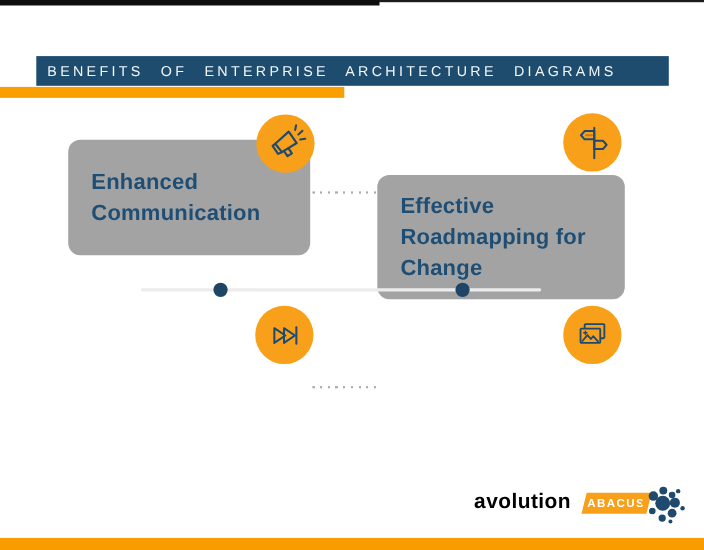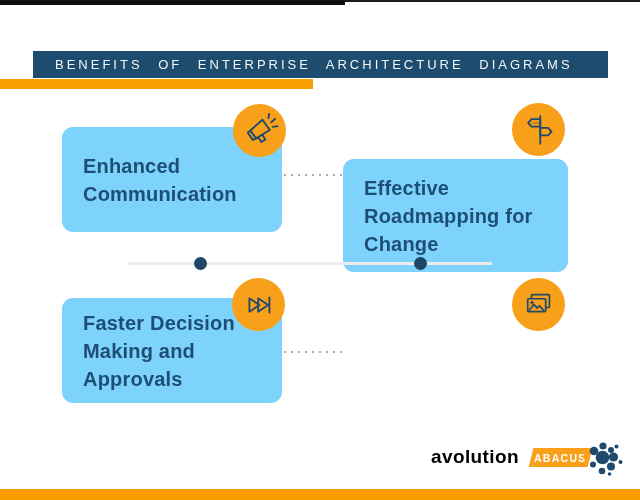--- a/index.html
+++ b/index.html
@@ -7,26 +7,26 @@
     position:relative;width:640px;height:500px;background:#ffffff;
     font-family:"Liberation Sans","DejaVu Sans",sans-serif;overflow:hidden;
   }
   
   .top-line{position:absolute;left:0;top:0;width:640px;height:2px;background:#1c1c1c;}
   .top-bar-left{position:absolute;left:0;top:0;width:345px;height:5px;background:#0e0e0e;}
   
   .title-bar{
     position:absolute;left:33px;top:51px;width:575px;height:27px;background:#1d4c6e;
     color:#f2f6f8;font-size:13px;font-weight:500;letter-spacing:3px;word-spacing:9px;
-    line-height:27px;padding-left:22px;box-sizing:border-box;white-space:nowrap;
+    line-height:27px;padding-left:10px;box-sizing:border-box;white-space:nowrap;
   }
   .orange-accent-bar{position:absolute;left:0;top:79px;width:313px;height:10px;background:#f9a000;}
   
   .card{
-    position:absolute;background:#7dd3fc;border-radius:11px;
+    position:absolute;background:#a3a3a3;border-radius:11px;
     display:flex;align-items:center;
   }
   .card-label{
     padding-left:21px;color:#1f4e74;font-size:20px;font-weight:bold;
     line-height:28px;white-space:pre-line;letter-spacing:0.2px;
   }
   .card-1{left:62px;top:127px;width:220px;height:105px;}
   .card-2{left:343px;top:127px;width:225px;height:113px;margin-top:32px;}
   .card-3{left:62px;top:298px;width:220px;height:105px;}
   .card-4{left:343px;top:298px;width:225px;height:105px;}
@@ -108,25 +108,20 @@
       <path d="M25.5 21.5 H35 L39 26 L35 30.5 H25.5 Z"></path>
     </svg>
   </div>
 
   <div class="dotted dotted-top"></div>
 
   <div class="divider-line"></div>
   <div class="divider-dot divider-dot-1"></div>
   <div class="divider-dot divider-dot-2"></div>
 
-  <div class="card card-3">
-    <div class="card-label">Faster Decision
-Making and
-Approvals</div>
-  </div>
   <div class="icon-circle icon-3">
     <svg width="40" height="40" viewBox="0 0 48 48" fill="none" stroke="#1f4a6e" stroke-width="2.2" stroke-linecap="round" stroke-linejoin="round">      
         <path d="M12.5 16 L24.5 24 L12.5 32 Z"></path>
       <path d="M23 16 L35 24 L23 32 Z"></path>
       <path d="M36.5 15 V33"></path>
     </svg>
   </div>
 
   <div class="icon-circle icon-4">
     <svg width="40" height="40" viewBox="0 0 48 48" fill="none" stroke="#1f4a6e" stroke-width="2" stroke-linecap="round" stroke-linejoin="round">

